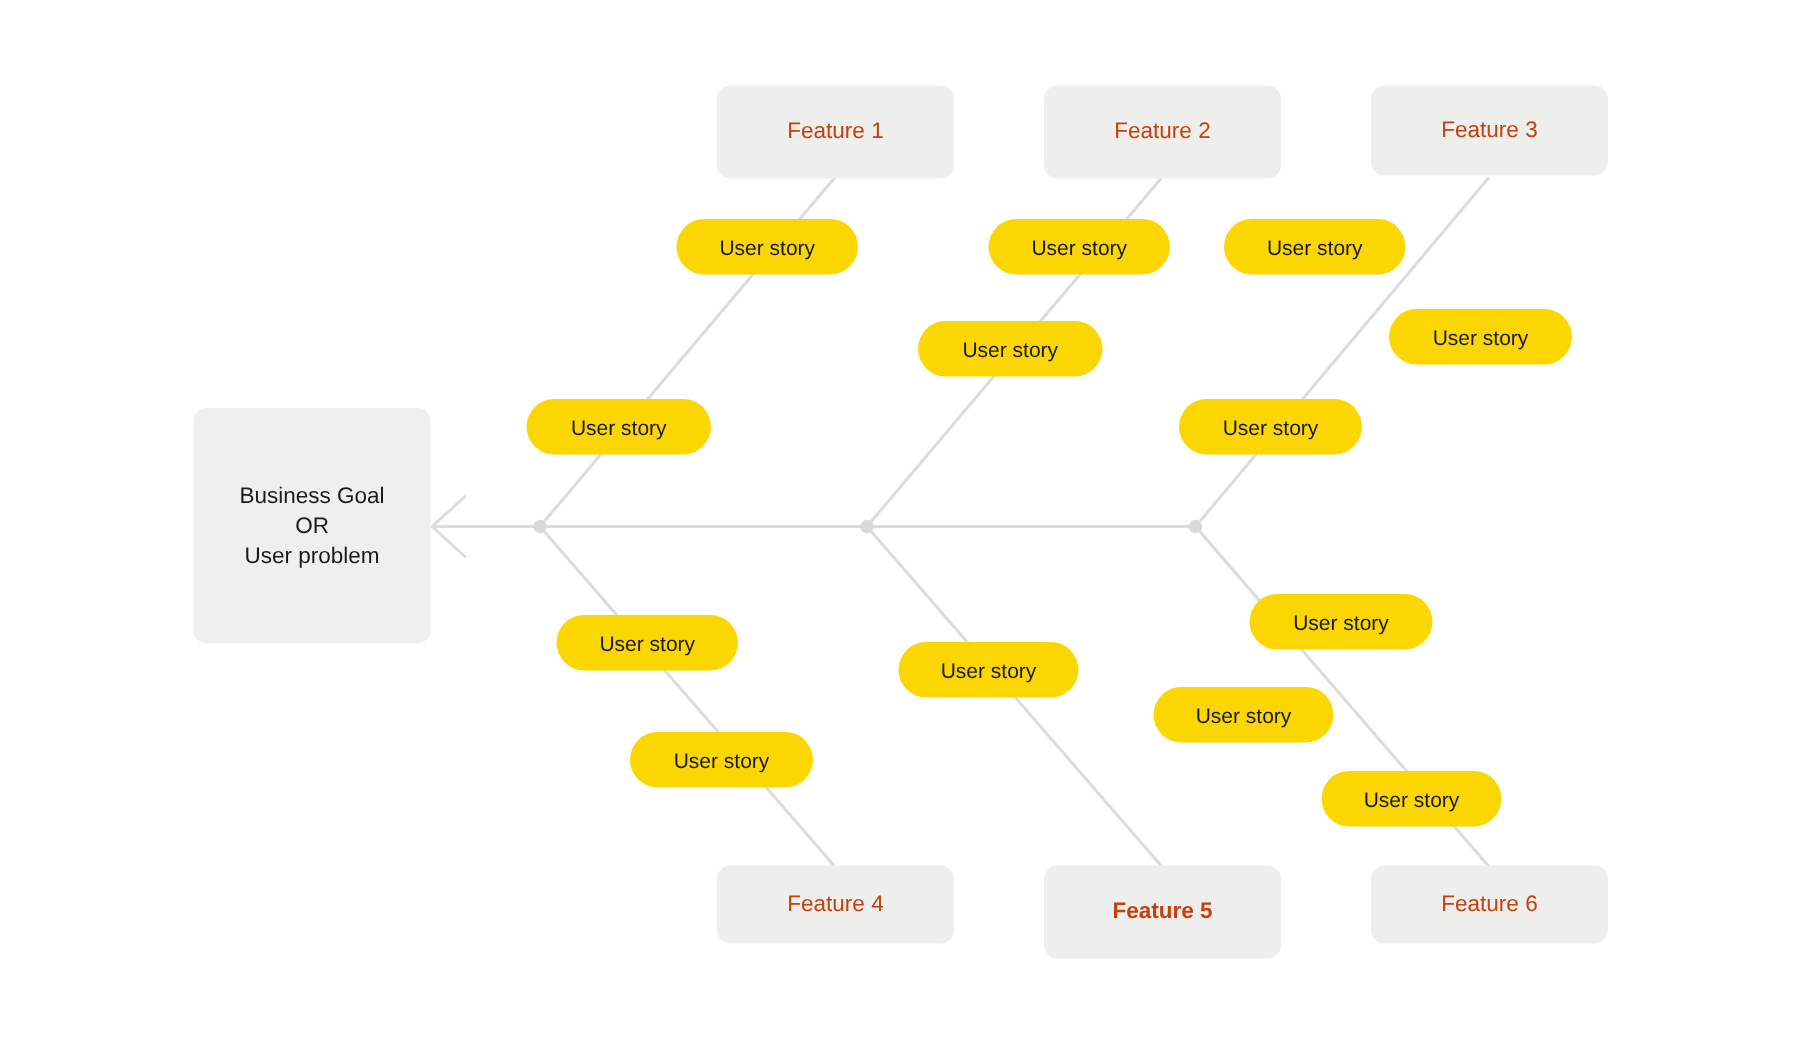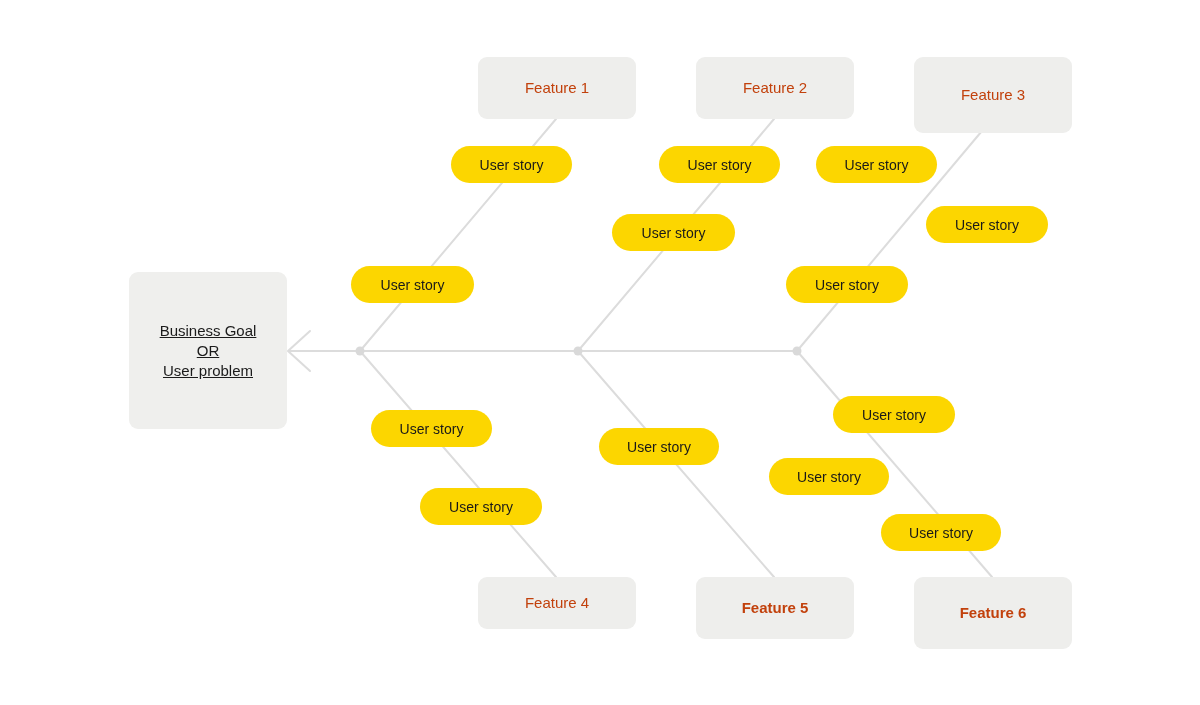--- a/index.html
+++ b/index.html
@@ -74,29 +74,29 @@
       <line x1="797" y1="351" x2="992" y2="119" stroke="#dcdcdc" stroke-width="2" stroke-linecap="round"></line>
       <line x1="360" y1="351" x2="556" y2="577" stroke="#dcdcdc" stroke-width="2" stroke-linecap="round"></line>
       <line x1="578" y1="351" x2="774" y2="577" stroke="#dcdcdc" stroke-width="2" stroke-linecap="round"></line>
       <line x1="797" y1="351" x2="992" y2="577" stroke="#dcdcdc" stroke-width="2" stroke-linecap="round"></line>
       <circle cx="360" cy="351" r="4.5" fill="#d9d9d9"></circle>
       <circle cx="578" cy="351" r="4.5" fill="#d9d9d9"></circle>
       <circle cx="797" cy="351" r="4.5" fill="#d9d9d9"></circle>
     </svg>
 
   <div id="nodes-layer">
-      <div class="node goal-box" style="left: 129px; top: 272px; width: 158px; height: 157px; text-decoration: underline;">Business Goal
+      <div class="node goal-box" style="left: 129px; top: 272px; width: 158px; height: 157px;">Business Goal
 OR
 User problem</div>
       <div class="node feature-box" style="left: 478px; top: 57px; width: 158px; height: 62px;">Feature 1</div>
       <div class="node feature-box" style="left: 696px; top: 57px; width: 158px; height: 62px;">Feature 2</div>
-      <div class="node feature-box" style="left: 914px; top: 57px; width: 158px; height: 76px;">Feature 3</div>
+      <div class="node feature-box" style="left: 914px; top: 57px; width: 158px; height: 60px;">Feature 3</div>
       <div class="node feature-box" style="left: 478px; top: 577px; width: 158px; height: 52px;">Feature 4</div>
       <div class="node feature-box" style="left: 696px; top: 577px; width: 158px; height: 62px; font-weight: bold;">Feature 5</div>
-      <div class="node feature-box" style="left: 914px; top: 577px; width: 158px; height: 72px; font-weight: bold;">Feature 6</div>
+      <div class="node feature-box" style="left: 914px; top: 577px; width: 158px; height: 52px;">Feature 6</div>
       <div class="node story-pill" style="left: 451px; top: 146px; width: 121px;">User story</div>
       <div class="node story-pill" style="left: 351px; top: 266px; width: 123px;">User story</div>
       <div class="node story-pill" style="left: 659px; top: 146px; width: 121px;">User story</div>
       <div class="node story-pill" style="left: 612px; top: 214px; width: 123px;">User story</div>
       <div class="node story-pill" style="left: 816px; top: 146px; width: 121px;">User story</div>
       <div class="node story-pill" style="left: 926px; top: 206px; width: 122px;">User story</div>
       <div class="node story-pill" style="left: 786px; top: 266px; width: 122px;">User story</div>
       <div class="node story-pill" style="left: 371px; top: 410px; width: 121px;">User story</div>
       <div class="node story-pill" style="left: 420px; top: 488px; width: 122px;">User story</div>
       <div class="node story-pill" style="left: 599px; top: 428px; width: 120px;">User story</div>

